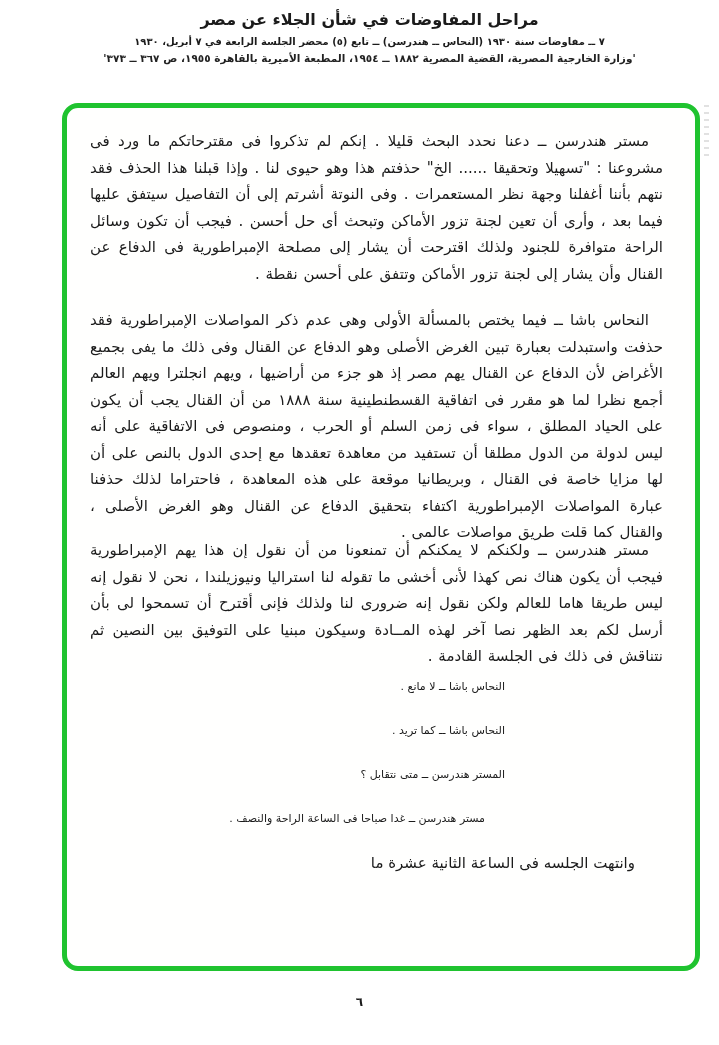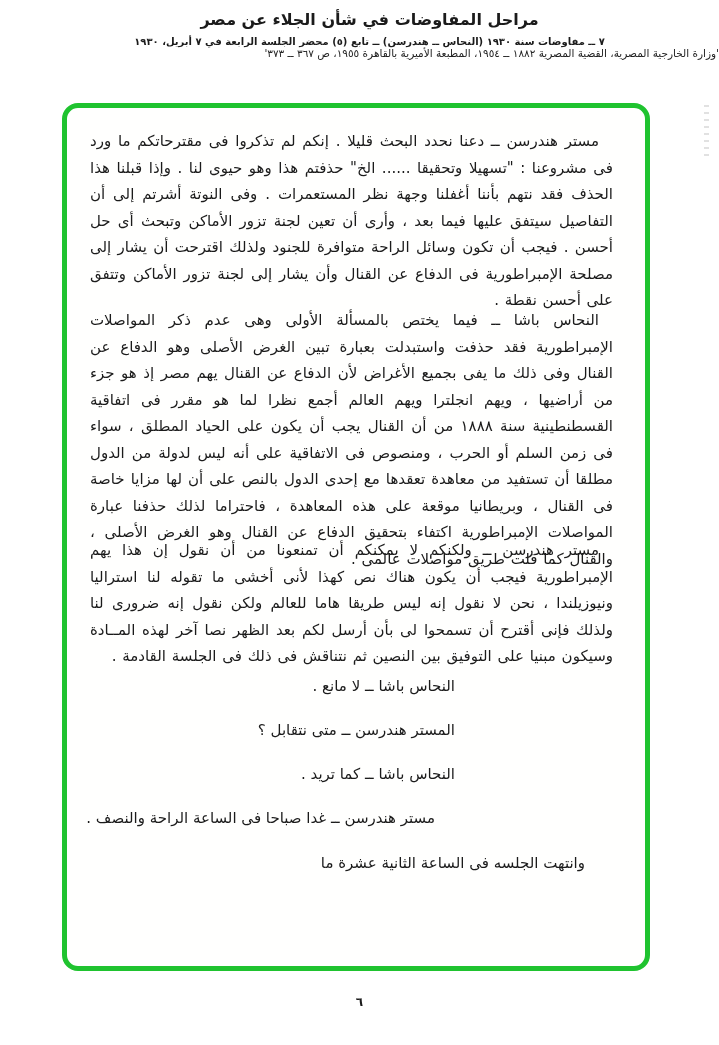--- a/index.html
+++ b/index.html
@@ -6,37 +6,37 @@
   body{
     width:719px;height:1045px;position:relative;overflow:hidden;
     background:#ffffff;color:#1b1b1b;
     font-family:"DejaVu Sans","Liberation Sans",sans-serif;
     direction:rtl;
   }
   
   .header{position:absolute;top:10px;left:12px;right:0;text-align:center;padding-left:8px;}
   .doc-title{font-size:16px;font-weight:bold;letter-spacing:.2px;}
   .doc-subtitle{font-size:10px;font-weight:bold;margin-top:7px;}
-  .doc-source{font-size:10.5px;font-weight:normal;color:#222;text-align:right;}
+  .doc-source{font-size:10.5px;font-weight:bold;margin-top:5px;color:#222;}
   
   .minutes-box{
-    position:absolute;left:62px;top:103px;width:588px;height:868px;
+    position:absolute;left:62px;top:103px;width:638px;height:868px;
     box-sizing:border-box;border:5px solid #1fc32f;border-radius:16px;
     background:#fffffe;
   }
   .blk{position:absolute;right:32px;left:23px;}
   .para{
     text-align:justify;text-align-last:right;
     font-size:15px;line-height:26.5px;text-indent:14px;word-spacing:1px;
   }
   .para1{top:5px;}
   .para2{top:184px;}
   .para3{top:414px;}
   .dialogue{top:565px;right:190px;left:23px;}
-  .dialogue-line{font-size:15px;line-height:27px;margin:0 0 17px 0;white-space:nowrap;}
+  .dialogue-line{font-size:11px;line-height:27px;margin:0 0 17px 0;white-space:nowrap;}
   .dialogue-line.shifted{margin-right:20px;}
   .closing{top:742px;right:60px;font-size:15px;line-height:27px;white-space:nowrap;}
   
   .sigs{top:778px;height:92px;}
   .sig{position:absolute;text-align:center;font-size:15px;white-space:nowrap;}
   .sig-secretary-title{left:353px;width:180px;top:0;}
   .sig-secretary-name{left:298px;width:260px;top:39px;}
   .sig-president-title{left:85px;width:180px;top:15px;}
   .sig-president-name{left:63px;width:260px;top:55px;}
   
@@ -60,22 +60,22 @@
 <main class="minutes-box" style="border-color: rgb(31, 195, 47);">
 
   <p class="blk para para1">مستر هندرسن ــ دعنا نحدد البحث قليلا . إنكم لم تذكروا فى مقترحاتكم ما ورد فى مشروعنا : "تسهيلا وتحقيقا ...... الخ" حذفتم هذا وهو حيوى لنا . وإذا قبلنا هذا الحذف فقد نتهم بأننا أغفلنا وجهة نظر المستعمرات . وفى النوتة أشرتم إلى أن التفاصيل سيتفق عليها فيما بعد ، وأرى أن تعين لجنة تزور الأماكن وتبحث أى حل أحسن . فيجب أن تكون وسائل الراحة متوافرة للجنود ولذلك اقترحت أن يشار إلى مصلحة الإمبراطورية فى الدفاع عن القنال وأن يشار إلى لجنة تزور الأماكن وتتفق على أحسن نقطة .</p>
 
   <p class="blk para para2">النحاس باشا ــ فيما يختص بالمسألة الأولى وهى عدم ذكر المواصلات الإمبراطورية فقد حذفت واستبدلت بعبارة تبين الغرض الأصلى وهو الدفاع عن القنال وفى ذلك ما يفى بجميع الأغراض لأن الدفاع عن القنال يهم مصر إذ هو جزء من أراضيها ، ويهم انجلترا ويهم العالم أجمع نظرا لما هو مقرر فى اتفاقية القسطنطينية سنة ١٨٨٨ من أن القنال يجب أن يكون على الحياد المطلق ، سواء فى زمن السلم أو الحرب ، ومنصوص فى الاتفاقية على أنه ليس لدولة من الدول مطلقا أن تستفيد من معاهدة تعقدها مع إحدى الدول بالنص على أن لها مزايا خاصة فى القنال ، وبريطانيا موقعة على هذه المعاهدة ، فاحتراما لذلك حذفنا عبارة المواصلات الإمبراطورية اكتفاء بتحقيق الدفاع عن القنال وهو الغرض الأصلى ، والقنال كما قلت طريق مواصلات عالمى .</p>
 
   <p class="blk para para3">مستر هندرسن ــ ولكنكم لا يمكنكم أن تمنعونا من أن نقول إن هذا يهم الإمبراطورية فيجب أن يكون هناك نص كهذا لأنى أخشى ما تقوله لنا استراليا ونيوزيلندا ، نحن لا نقول إنه ليس طريقا هاما للعالم ولكن نقول إنه ضرورى لنا ولذلك فإنى أقترح أن تسمحوا لى بأن أرسل لكم بعد الظهر نصا آخر لهذه المــادة وسيكون مبنيا على التوفيق بين النصين ثم نتناقش فى ذلك فى الجلسة القادمة .</p>
 
   <div class="blk dialogue">
     <p class="dialogue-line">النحاس باشا ــ لا مانع .</p>
+    <p class="dialogue-line">النحاس باشا ــ كما تريد .</p>
     <p class="dialogue-line">المستر هندرسن ــ متى نتقابل ؟</p>
-    <p class="dialogue-line">النحاس باشا ــ كما تريد .</p>
     <p class="dialogue-line shifted">مستر هندرسن ــ غدا صباحا فى الساعة الراحة والنصف .</p>
   </div>
 
   <div class="blk closing">وانتهت الجلسه فى الساعة الثانية عشرة ما</div>
 
 
 </main>
 
 <footer class="page-number">٦</footer>
 

